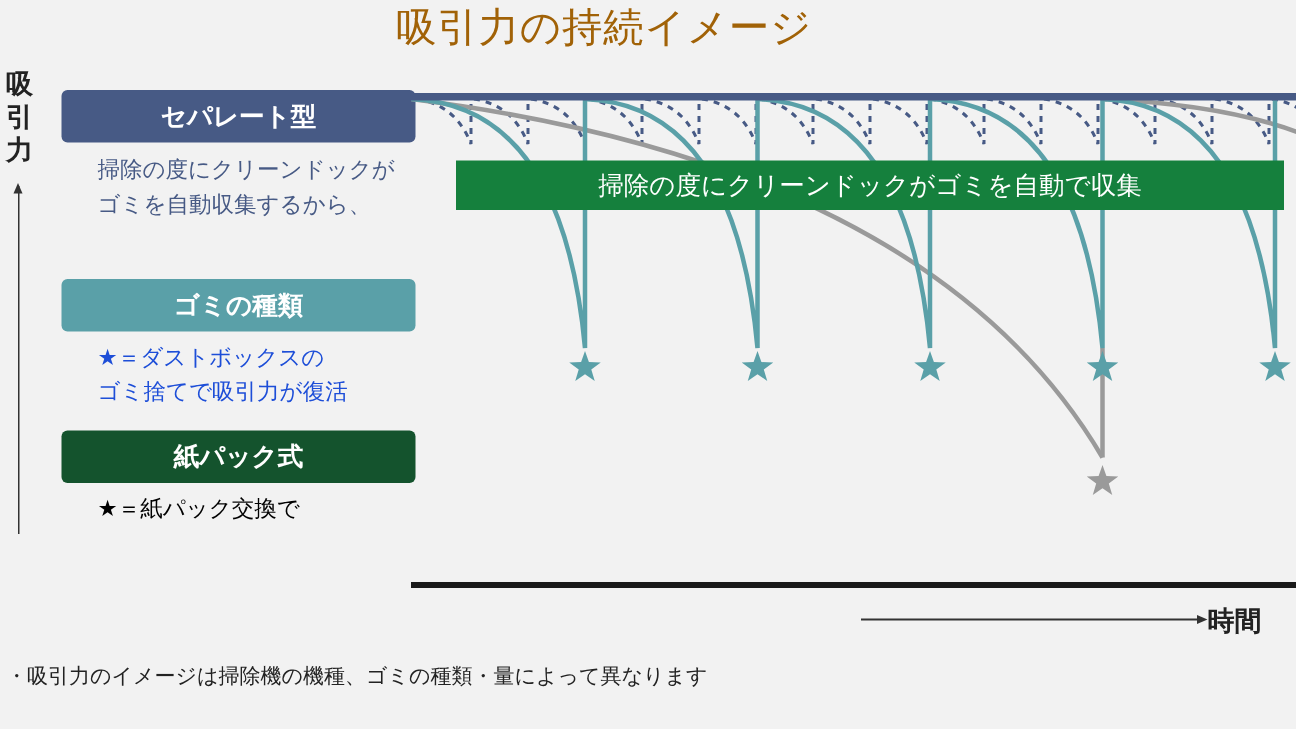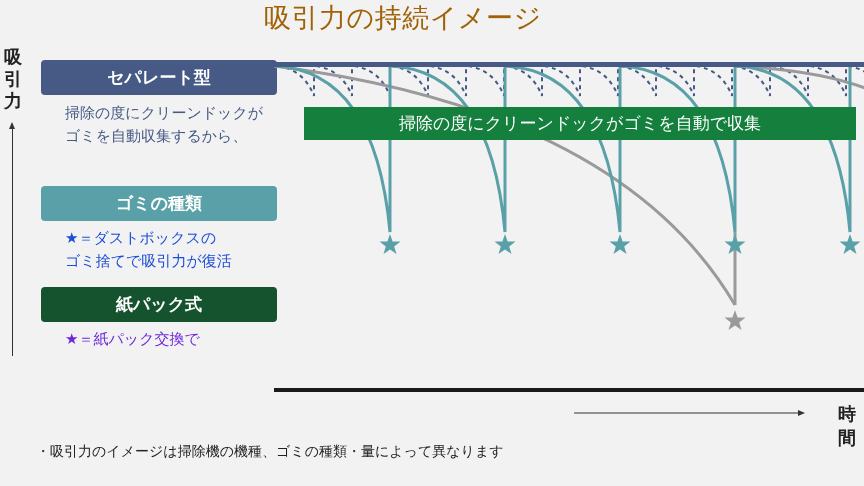--- a/index.html
+++ b/index.html
@@ -41,28 +41,28 @@
   }
   .desc-line { display: block; }
   svg.chart { position: absolute; left: 0; top: 0; }
   .banner {
     position: absolute; left: 304px; top: 107px; width: 552px; height: 33px;
     background: #15803d; color: #fff; font-size: 17px;
     display: flex; align-items: center; justify-content: center;
     white-space: nowrap;
   }
   .time-label {
-    position: absolute; left: 815px; top: 402px;
+    position: absolute; left: 782px; top: 402px;
     font-size: 18px; font-weight: bold; color: #222; padding-left: 23px;
   }
   .notes {
     position: absolute; left: 4px; top: 440px; font-size: 14px; color: #222;
     line-height: 22px; white-space: nowrap;
   }
-  .note-line { display: block; margin-left: 32px; }
+  .note-line { display: block; }
 </style>
 </head>
 <body>
 
 <div class="title">吸引力の持続イメージ</div>
 
 <div class="y-label">
   <span>吸</span>
   <span>引</span>
   <span>力</span>
@@ -76,21 +76,21 @@
   <span class="desc-line">ゴミを自動収集するから、</span>
 </div>
 
 <div class="legend-pill" style="top:186px;background:#5aa0a8;">ゴミの種類</div>
 <div class="legend-desc" style="top:227px;color:#1d4ed8;">
   <span class="desc-line">★＝ダストボックスの</span>
   <span class="desc-line">ゴミ捨てで吸引力が復活</span>
 </div>
 
 <div class="legend-pill" style="top:287px;background:#14532d;">紙パック式</div>
-<div class="legend-desc" style="top:328px;color:#6d28d9;">
+<div class="legend-desc" style="top:328px;color:#000000;">
   <span class="desc-line">★＝紙パック交換で</span>
 </div>
 
 <svg class="chart" width="864" height="486" viewBox="0 0 864 486">
   <defs>
     <clipPath id="plotclip">
         <rect x="274" y="60" width="590" height="330"></rect>
       </clipPath>
   </defs>
   <g clip-path="url(#plotclip)">

